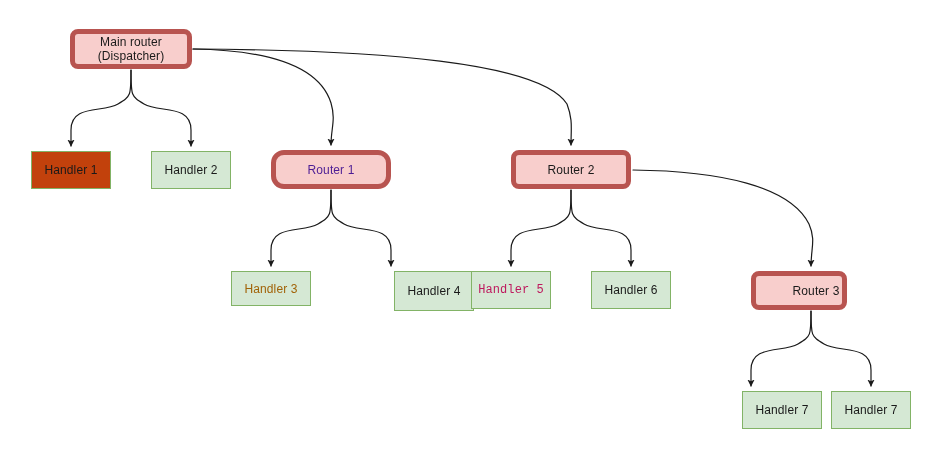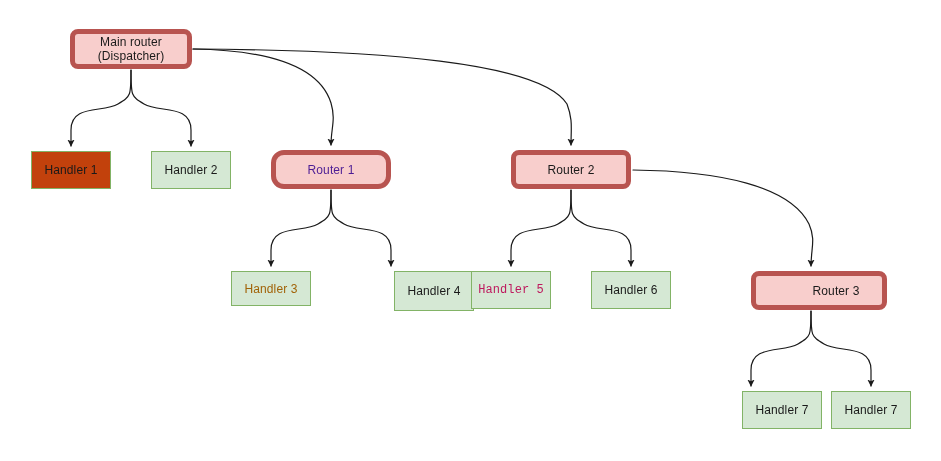--- a/index.html
+++ b/index.html
@@ -83,18 +83,18 @@
       <div class="node router" style="left: 70px; top: 29px; width: 122px; height: 40px; background: rgb(248, 206, 204); border-color: rgb(184, 84, 80); color: rgb(26, 26, 26);"><span class="node-label">Main router
 (Dispatcher)</span></div>
       <div class="node handler" style="left: 31px; top: 151px; width: 80px; height: 38px; background: #c2410c; border-color: rgb(130, 179, 102); color: rgb(26, 26, 26);"><span class="node-label">Handler 1</span></div>
       <div class="node handler" style="left: 151px; top: 151px; width: 80px; height: 38px; background: rgb(213, 232, 212); border-color: rgb(130, 179, 102); color: rgb(26, 26, 26); align-items: center;"><span class="node-label">Handler 2</span></div>
       <div class="node router" style="left: 271px; top: 150px; width: 120px; height: 39px; background: rgb(248, 206, 204); border-color: rgb(184, 84, 80); color: #4c1d95; border-radius: 13px;"><span class="node-label">Router 1</span></div>
       <div class="node router" style="left: 511px; top: 150px; width: 120px; height: 39px; background: rgb(248, 206, 204); border-color: rgb(184, 84, 80); color: rgb(26, 26, 26);"><span class="node-label">Router 2</span></div>
       <div class="node handler" style="left: 231px; top: 271px; width: 80px; height: 35px; background: rgb(213, 232, 212); border-color: rgb(130, 179, 102); color: #a16207;"><span class="node-label">Handler 3</span></div>
       <div class="node handler" style="left: 351px; top: 271px; width: 80px; height: 40px; background: rgb(213, 232, 212); border-color: rgb(130, 179, 102); color: rgb(26, 26, 26); margin-left: 43px;"><span class="node-label">Handler 4</span></div>
       <div class="node handler" style="left: 471px; top: 271px; width: 80px; height: 38px; background: rgb(213, 232, 212); border-color: rgb(130, 179, 102); color: #be185d; font-family: Liberation Mono, monospace;"><span class="node-label">Handler 5</span></div>
       <div class="node handler" style="left: 591px; top: 271px; width: 80px; height: 38px; background: rgb(213, 232, 212); border-color: rgb(130, 179, 102); color: rgb(26, 26, 26);"><span class="node-label">Handler 6</span></div>
-      <div class="node router" style="left: 751px; top: 271px; width: 136px; height: 39px; background: rgb(248, 206, 204); border-color: rgb(184, 84, 80); color: rgb(26, 26, 26); padding-left: 34px;"><span class="node-label">Router 3</span></div>
+      <div class="node router" style="left: 751px; top: 271px; width: 96px; height: 39px; background: rgb(248, 206, 204); border-color: rgb(184, 84, 80); color: rgb(26, 26, 26); padding-left: 34px;"><span class="node-label">Router 3</span></div>
       <div class="node handler" style="left: 742px; top: 391px; width: 80px; height: 38px; background: rgb(213, 232, 212); border-color: rgb(130, 179, 102); color: rgb(26, 26, 26);"><span class="node-label">Handler 7</span></div>
       <div class="node handler" style="left: 831px; top: 391px; width: 80px; height: 38px; background: rgb(213, 232, 212); border-color: rgb(130, 179, 102); color: rgb(26, 26, 26);"><span class="node-label">Handler 7</span></div>
     </div>
 
 </div>
 
 </body></html>

